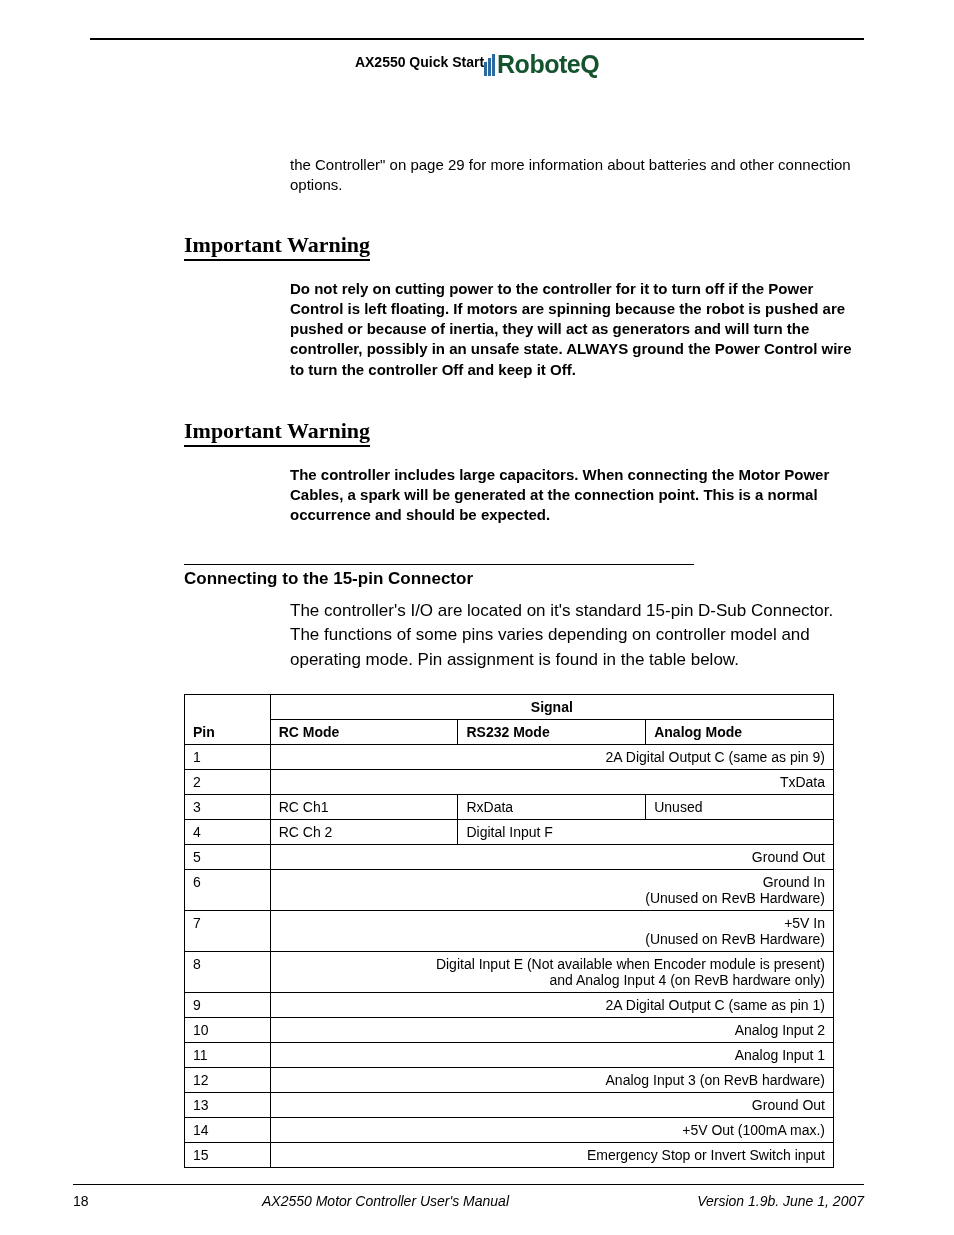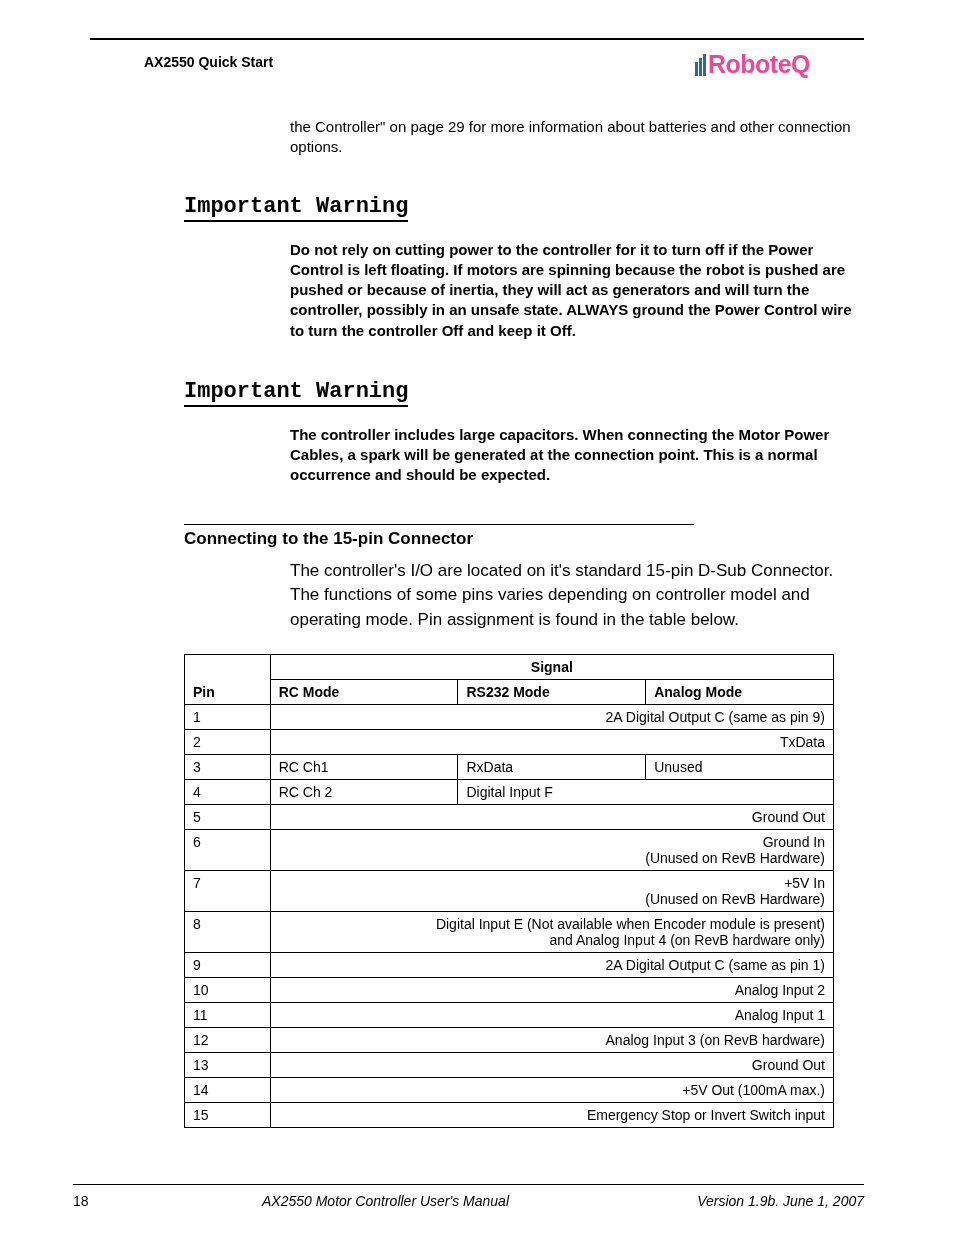--- a/index.html
+++ b/index.html
@@ -14,39 +14,39 @@
   }
   .page {
     padding: 38px 90px 0 90px;
   }
   .rule-top {
     border-top: 2px solid #000;
     margin-bottom: 10px;
   }
   .header-row {
     display: flex;
-    justify-content: space-between;
+    justify-content: center;
     align-items: flex-start;
     padding: 0 54px 0 54px;
-    margin-bottom: 38px;
+    margin-bottom: 76px;
   }
   .header-title {
     font-weight: bold;
     font-size: 14px;
     margin-top: 4px;
   }
   .logo { display: flex; align-items: center; }
   .logo-bars { display: inline-flex; gap: 1px; margin-right: 2px; align-items: flex-end;}
   .logo-bar { width: 3px; height: 20px; background: #2a6aa0; display: inline-block; }
-  .logo-text { font-family: Arial, sans-serif; font-weight: 900; font-size: 25px; letter-spacing: -0.5px; color: #ec4899; }
+  .logo-text { font-family: Arial, sans-serif; font-weight: 900; font-size: 25px; letter-spacing: -0.5px; color: #14532d; }
   .content { padding-left: 54px; padding-right: 4px; }
   .indent { margin-left: 146px; margin-right: 4px; }
   .intro { font-size: 15px; line-height: 1.35; margin-bottom: 36px; }
   h2.warning {
-    font-family: Liberation Mono, monospace;
+    font-family: Liberation Serif, serif;
     font-weight: 900;
     font-size: 22px;
     border-bottom: 2px solid #000;
     display: inline-block;
     padding-bottom: 1px;
     margin: 0 0 18px 40px;
   }
   .warning-body {
     font-weight: bold;
     font-size: 15px;

